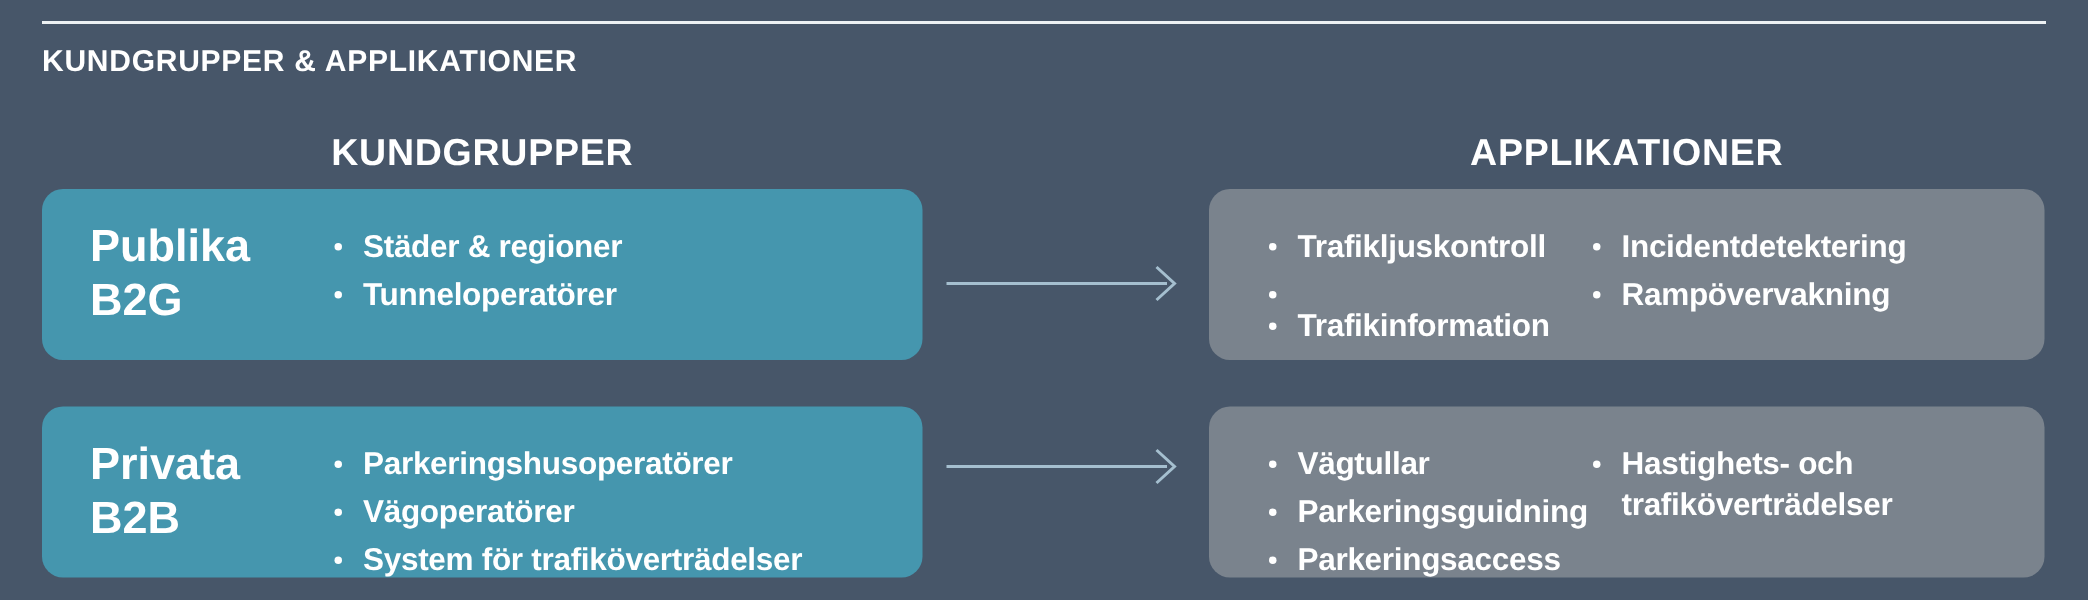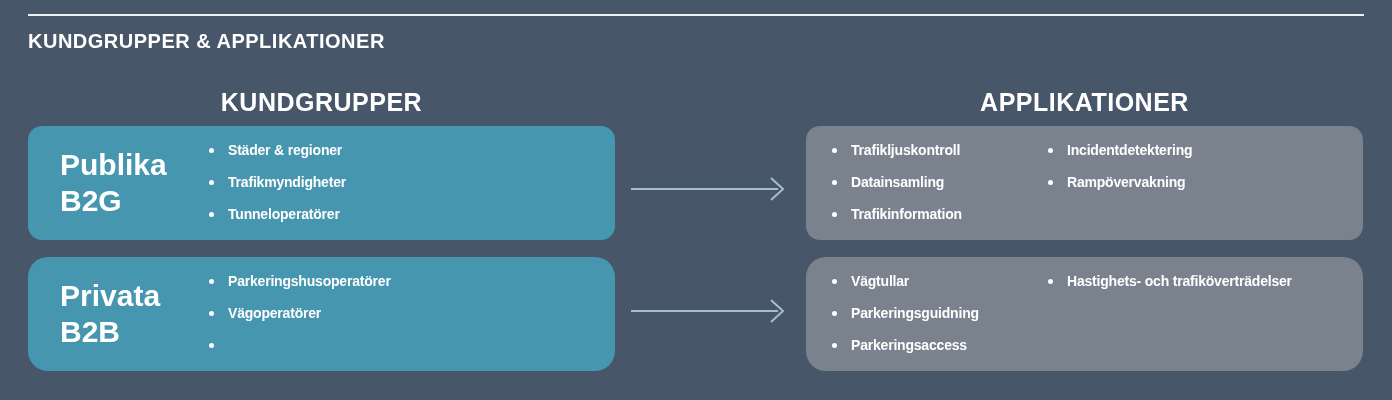--- a/index.html
+++ b/index.html
@@ -36,44 +36,44 @@
   }
   .col-header.left  { left: 28px;  width: 587px; }
   .col-header.right { left: 806px; width: 557px; }
 
   .box {
     position: absolute;
     height: 114px;
     border-radius: 14px;
   }
   .row1 { top: 126px; }
-  .row2 { top: 257px; border-radius: 20px; }
+  .row2 { top: 271px; }
   .teal { left: 28px;  width: 587px; background: var(--box-teal, #4596ae); }
   .gray { left: 806px; width: 557px; background: var(--box-gray, #7a838d); }
 
   .box-title {
     position: absolute;
     left: 32px;
     top: 50%;
     transform: translateY(-50%);
     font-size: 30px;
     line-height: 36px;
     white-space: nowrap;
   }
   .box-title span { display: block; }
 
   ul.blist {
     list-style: none;
-    margin: 0; padding: 0;
+    margin: 14px; padding: 0;
     position: absolute;
     top: 11px;
     display: flex;
     flex-direction: column;
     gap: 5px;
-    font-size: 14px;
+    font-size: 21px;
     letter-spacing: -0.2px;
   }
   .teal ul.blist { left: 181px; width: 392px; }
   .gray ul.c1    { left: 26px;  width: 206px; }
   .gray ul.c2    { left: 242px; width: 292px; }
 
   li.blitem {
     display: flex;
     align-items: flex-start;
     line-height: 27px;
@@ -119,45 +119,40 @@
       <span>Publika</span>
       <span>B2G</span>
     </div>
     <ul class="blist">
       <li class="blitem">
           <span class="dot"></span>
           <span>Städer &amp; regioner</span>
         </li>
       <li class="blitem">
           <span class="dot"></span>
-          <span>Trafikmyndigheter</span>
-        </li>
-      <li class="blitem">
-          <span class="dot"></span>
           <span>Tunneloperatörer</span>
         </li>
     </ul>
   </div>
 
   <div class="arrow a1">
     <svg width="156" height="26" viewBox="0 0 156 26">
       <line x1="1" y1="13" x2="148" y2="13"></line>
       <polyline points="141,2 153,13 141,24"></polyline>
     </svg>
   </div>
 
   <div class="box gray row1">
     <ul class="blist c1">
       <li class="blitem">
           <span class="dot"></span>
           <span>Trafikljuskontroll</span>
         </li>
       <li class="blitem">
           <span class="dot"></span>
-          <span>Datainsamling</span>
         </li>
       <li class="blitem">
           <span class="dot"></span>
           <span>Trafikinformation</span>
         </li>
     </ul>
     <ul class="blist c2">
       <li class="blitem">
           <span class="dot"></span>
           <span>Incidentdetektering</span>
@@ -178,20 +173,21 @@
       <li class="blitem">
           <span class="dot"></span>
           <span>Parkeringshusoperatörer</span>
         </li>
       <li class="blitem">
           <span class="dot"></span>
           <span>Vägoperatörer</span>
         </li>
       <li class="blitem">
           <span class="dot"></span>
+          <span>System för trafiköverträdelser</span>
         </li>
     </ul>
   </div>
 
   <div class="arrow a2">
     <svg width="156" height="26" viewBox="0 0 156 26">
       <line x1="1" y1="13" x2="148" y2="13"></line>
       <polyline points="141,2 153,13 141,24"></polyline>
     </svg>
   </div>

